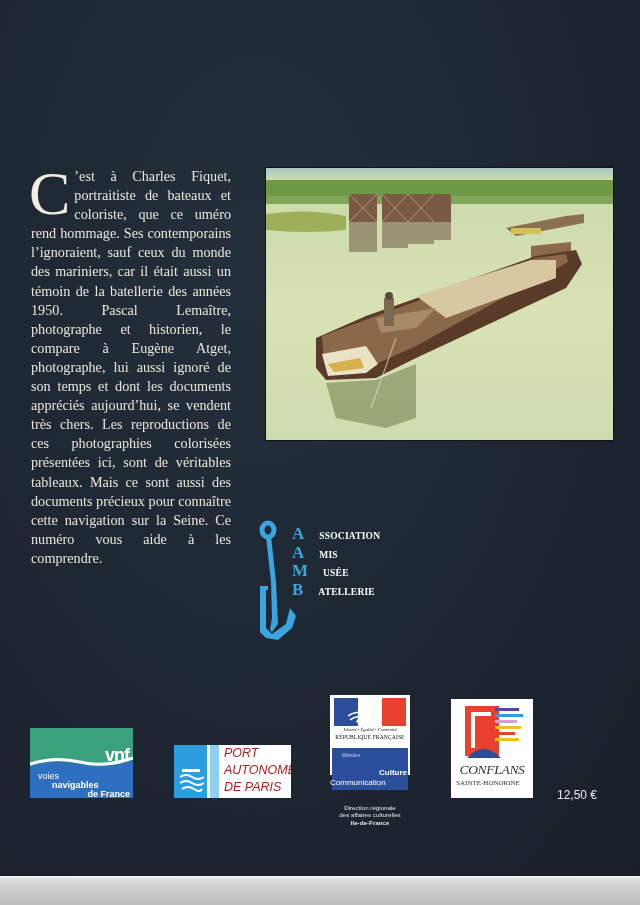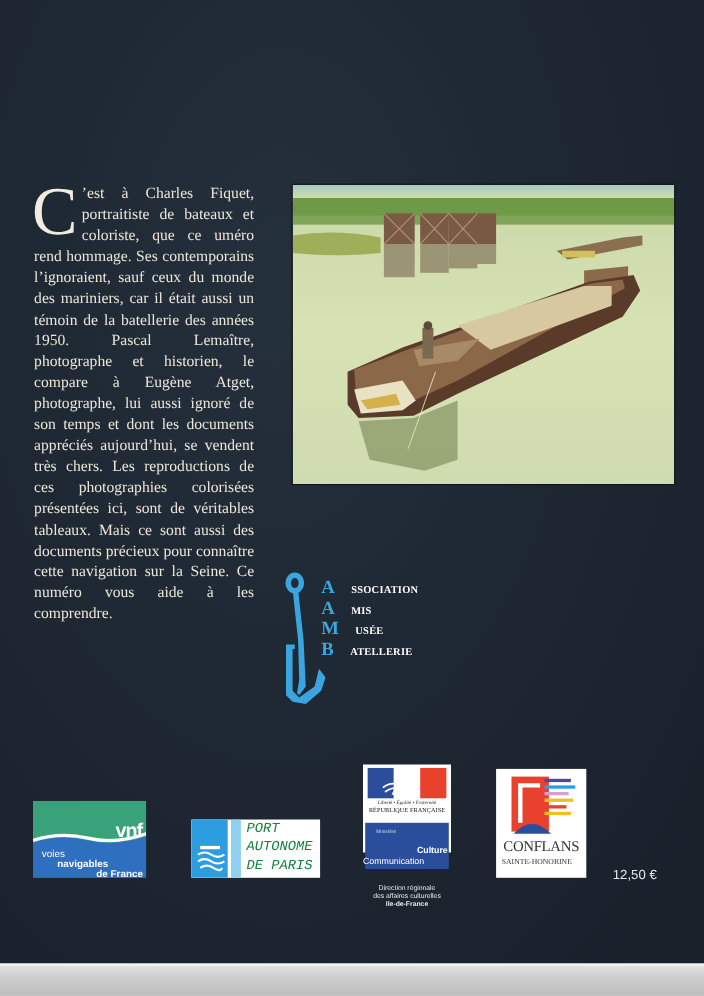--- a/index.html
+++ b/index.html
@@ -29,36 +29,36 @@
   .vnf .wave { position:absolute; left:0; top:0; }
   .vnf .brand { position:absolute; right:4px; top:17px; font-family:"Liberation Sans", sans-serif; font-weight:bold; font-size:18px; color:#fff; letter-spacing:-1px; }
   .vnf .l1, .vnf .l2, .vnf .l3 { position:absolute; font-family:"Liberation Sans", sans-serif; color:#fff; font-size:9px;text-align:center; }
   .vnf .l1 { left:8px; top:43px; }
   .vnf .l2 { left:22px; top:52px; font-weight:bold; }
   .vnf .l3 { right:3px; top:61px; font-weight:bold; }
 
   .pap { position:absolute; left:174px; top:745px; width:117px; height:53px; background:#fff; overflow:hidden; }
   .pap .band { position:absolute; left:0; top:0; width:33px; height:53px; background:#2c9ee0; }
   .pap .band2 { position:absolute; left:36px; top:0; width:9px; height:53px; background:#8fd0f0; }
-  .pap .txt { position:absolute; left:50px; top:0; font-family:Liberation Mono, monospace; font-style:italic; color:#15803d; font-size:12.5px; line-height:17px; }
+  .pap .txt { position:absolute; left:50px; top:0; font-family:Liberation Sans, sans-serif; font-style:italic; color:#b91c1c; font-size:12.5px; line-height:17px; }
 
   .rf { position:absolute; left:330px; top:695px; width:80px; height:80px; background:#fff; }
   .rf .flag { position:absolute; left:4px; top:3px; width:72px; height:28px; }
   .rf .motto { position:absolute; left:0; width:80px; top:32px; text-align:center; font-family:"Liberation Serif", serif; font-style:italic; font-size:4.6px; color:#222; }
   .rf .rep { position:absolute; left:0; width:80px; top:39px; text-align:center; font-family:"Liberation Serif", serif; font-size:5.6px; color:#111; letter-spacing:0.1px; }
   .rf .min { position:absolute; left:2px; top:53px; width:76px; height:42px; background:#2a4e9c; }
   .rf .min .m1 { position:absolute; left:10px; top:5px; font-family:"Liberation Sans", sans-serif; font-size:4.5px; color:#c6d3ee; }
   .rf .min .m2 { position:absolute; right:1px; top:20px; font-family:"Liberation Sans", sans-serif; font-weight:bold; font-size:8px; color:#fff; }
   .rf .min .m3 { position:absolute; left:-2px; top:30px; font-family:"Liberation Sans", sans-serif; font-weight:normal; font-size:8px; color:#fff;text-align:center; }
   .drac { position:absolute; left:328px; top:804px; width:84px; text-align:center; font-family:"Liberation Sans", sans-serif; font-size:6.2px; line-height:7.4px; color:#e8e8e8; }
   .drac .b { font-weight:bold; }
 
   .conflans { position:absolute; left:451px; top:699px; width:82px; height:99px; background:#fff; }
   .conflans svg { position:absolute; left:10px; top:5px; }
-  .conflans .c1 { position:absolute; left:0; width:82px; top:63px; text-align:center; font-family:"Liberation Serif", serif; font-size:13.5px; color:#333; letter-spacing:-0.3px; }
+  .conflans .c1 { position:absolute; left:0; width:82px; top:63px; text-align:center; font-family:"Liberation Serif", serif; font-size:13.5px; color:#333; letter-spacing:-0.3px;font-style:italic; }
   .conflans .c2 { position:absolute; left:0; width:74px; top:80px; text-align:center; font-family:"Liberation Serif", serif; font-size:7px; color:#333; }
 
   .price { position:absolute; left:557px; top:788px; font-family:"Liberation Sans", sans-serif; font-size:12px; color:#e8e8e8; }
 </style>
 </head>
 <body>
 
 <div class="cover">
 
   <div class="blurb">

